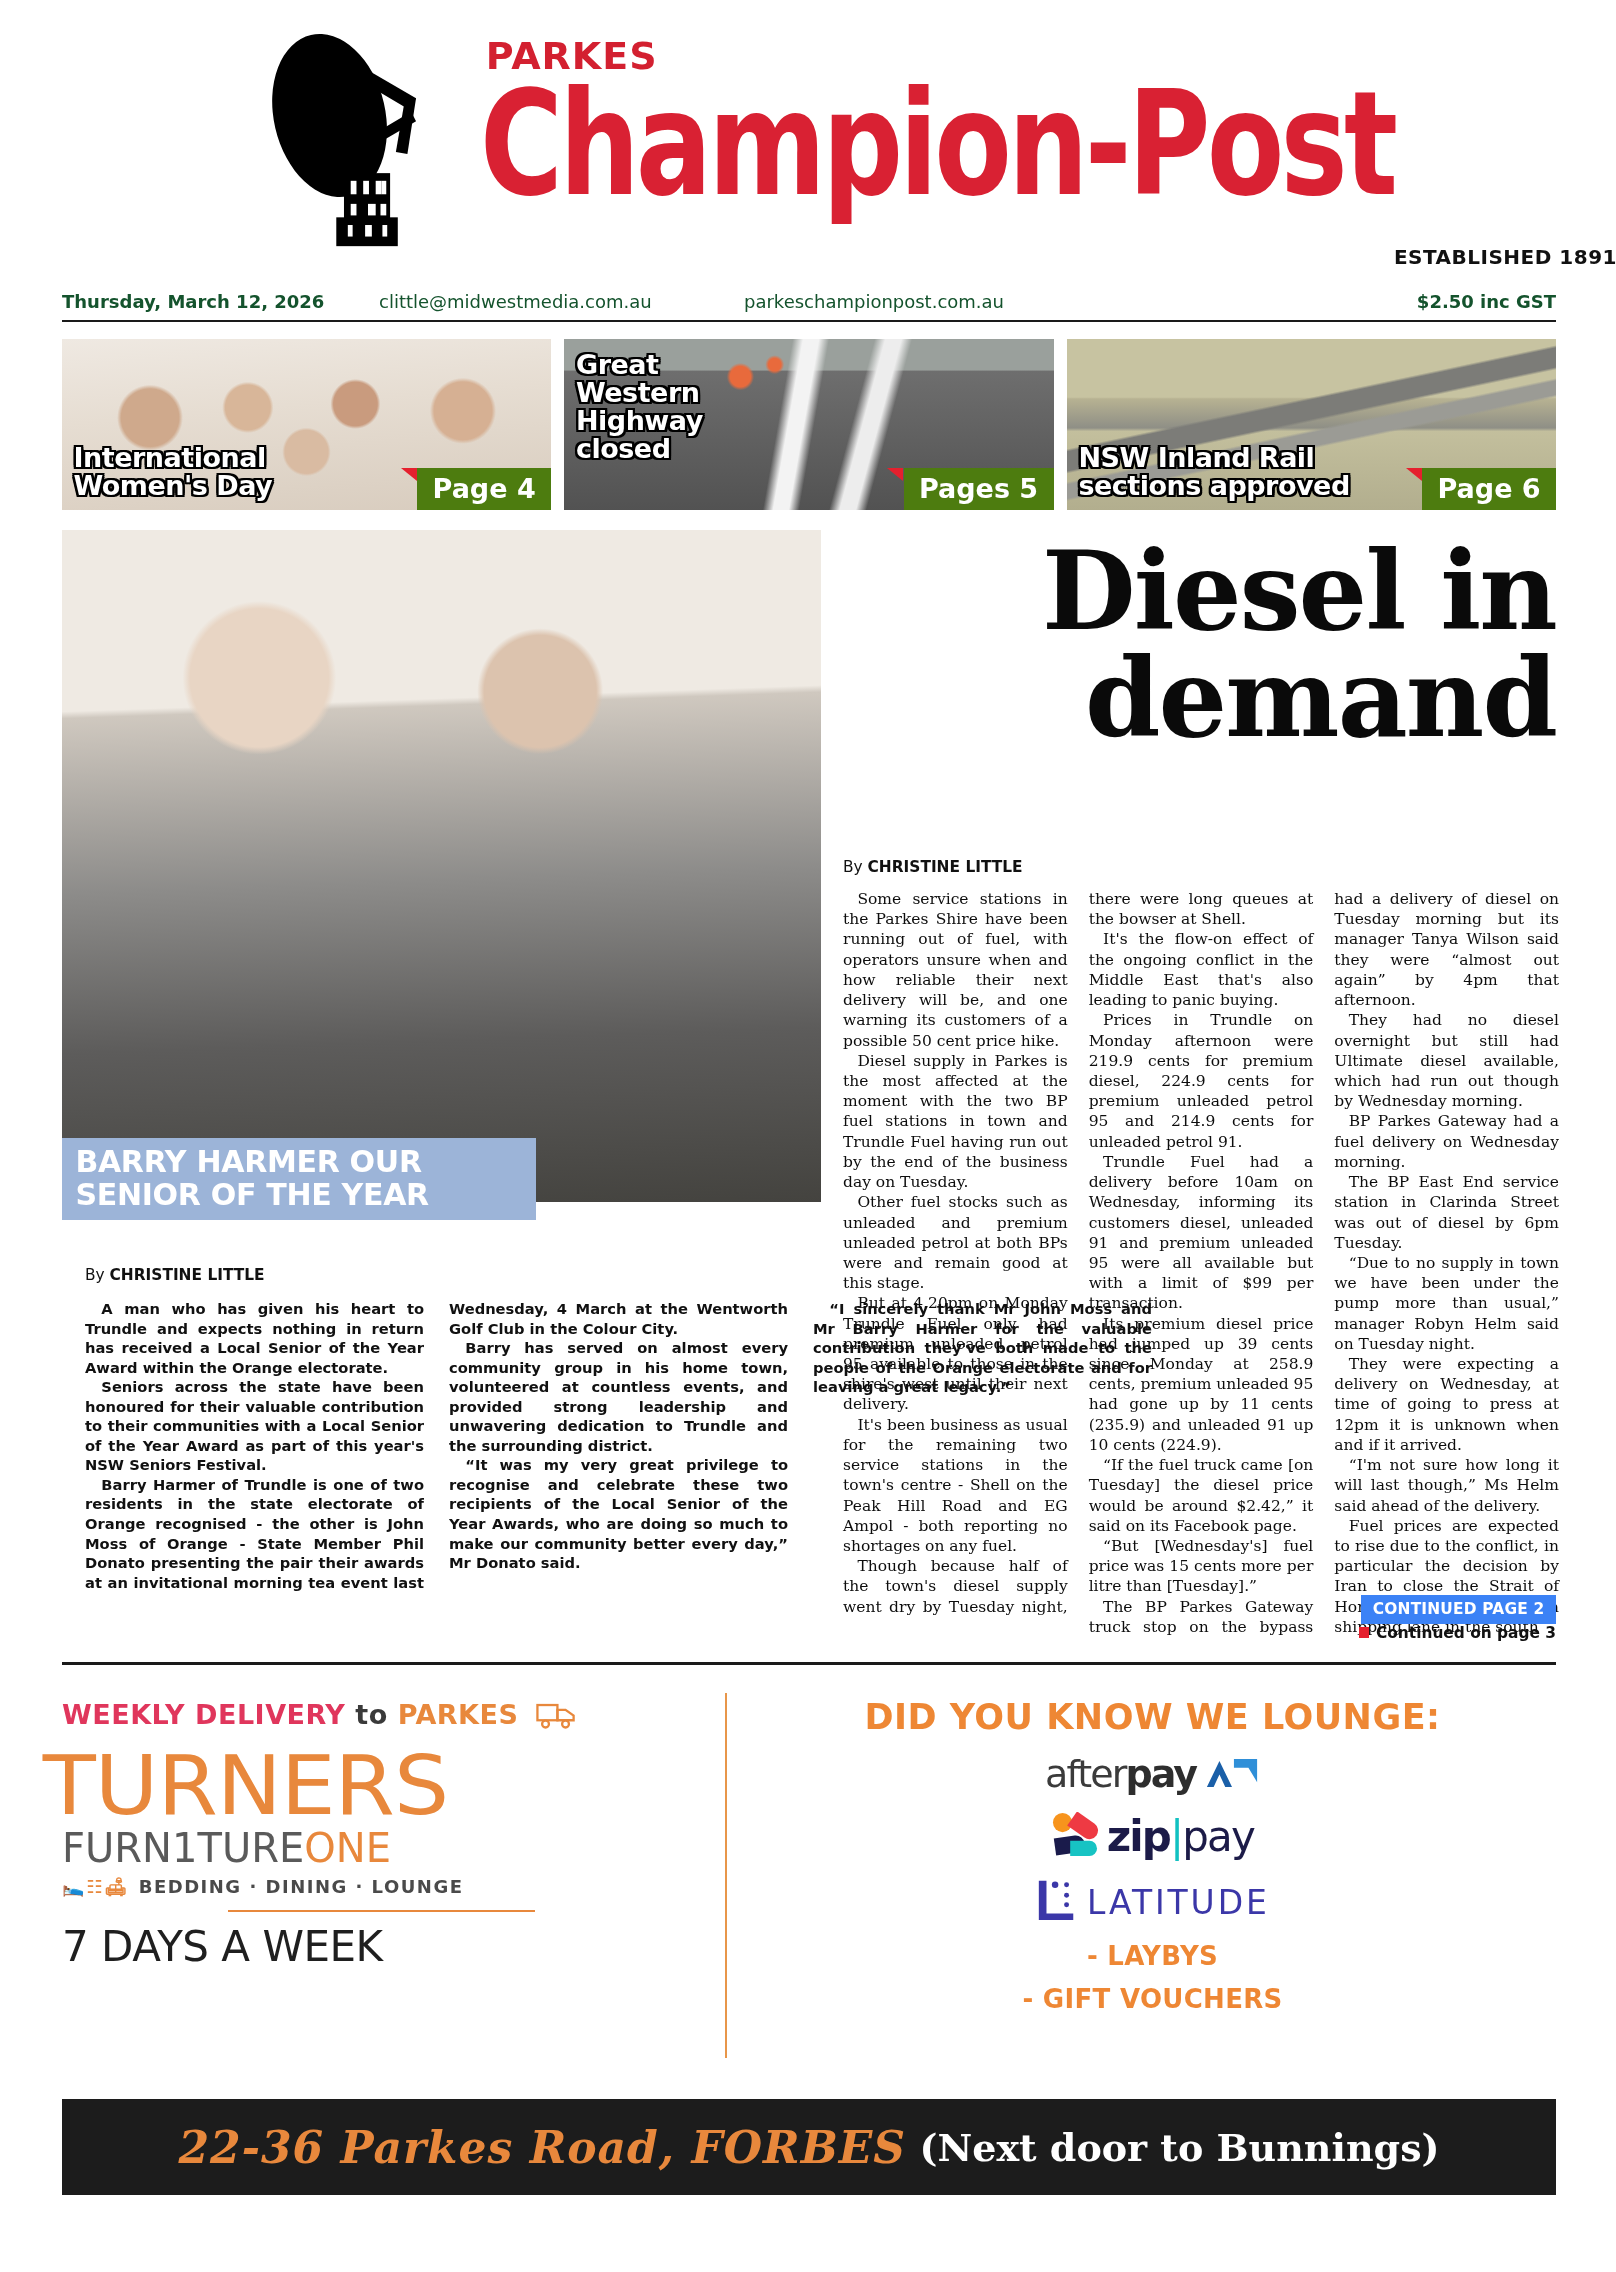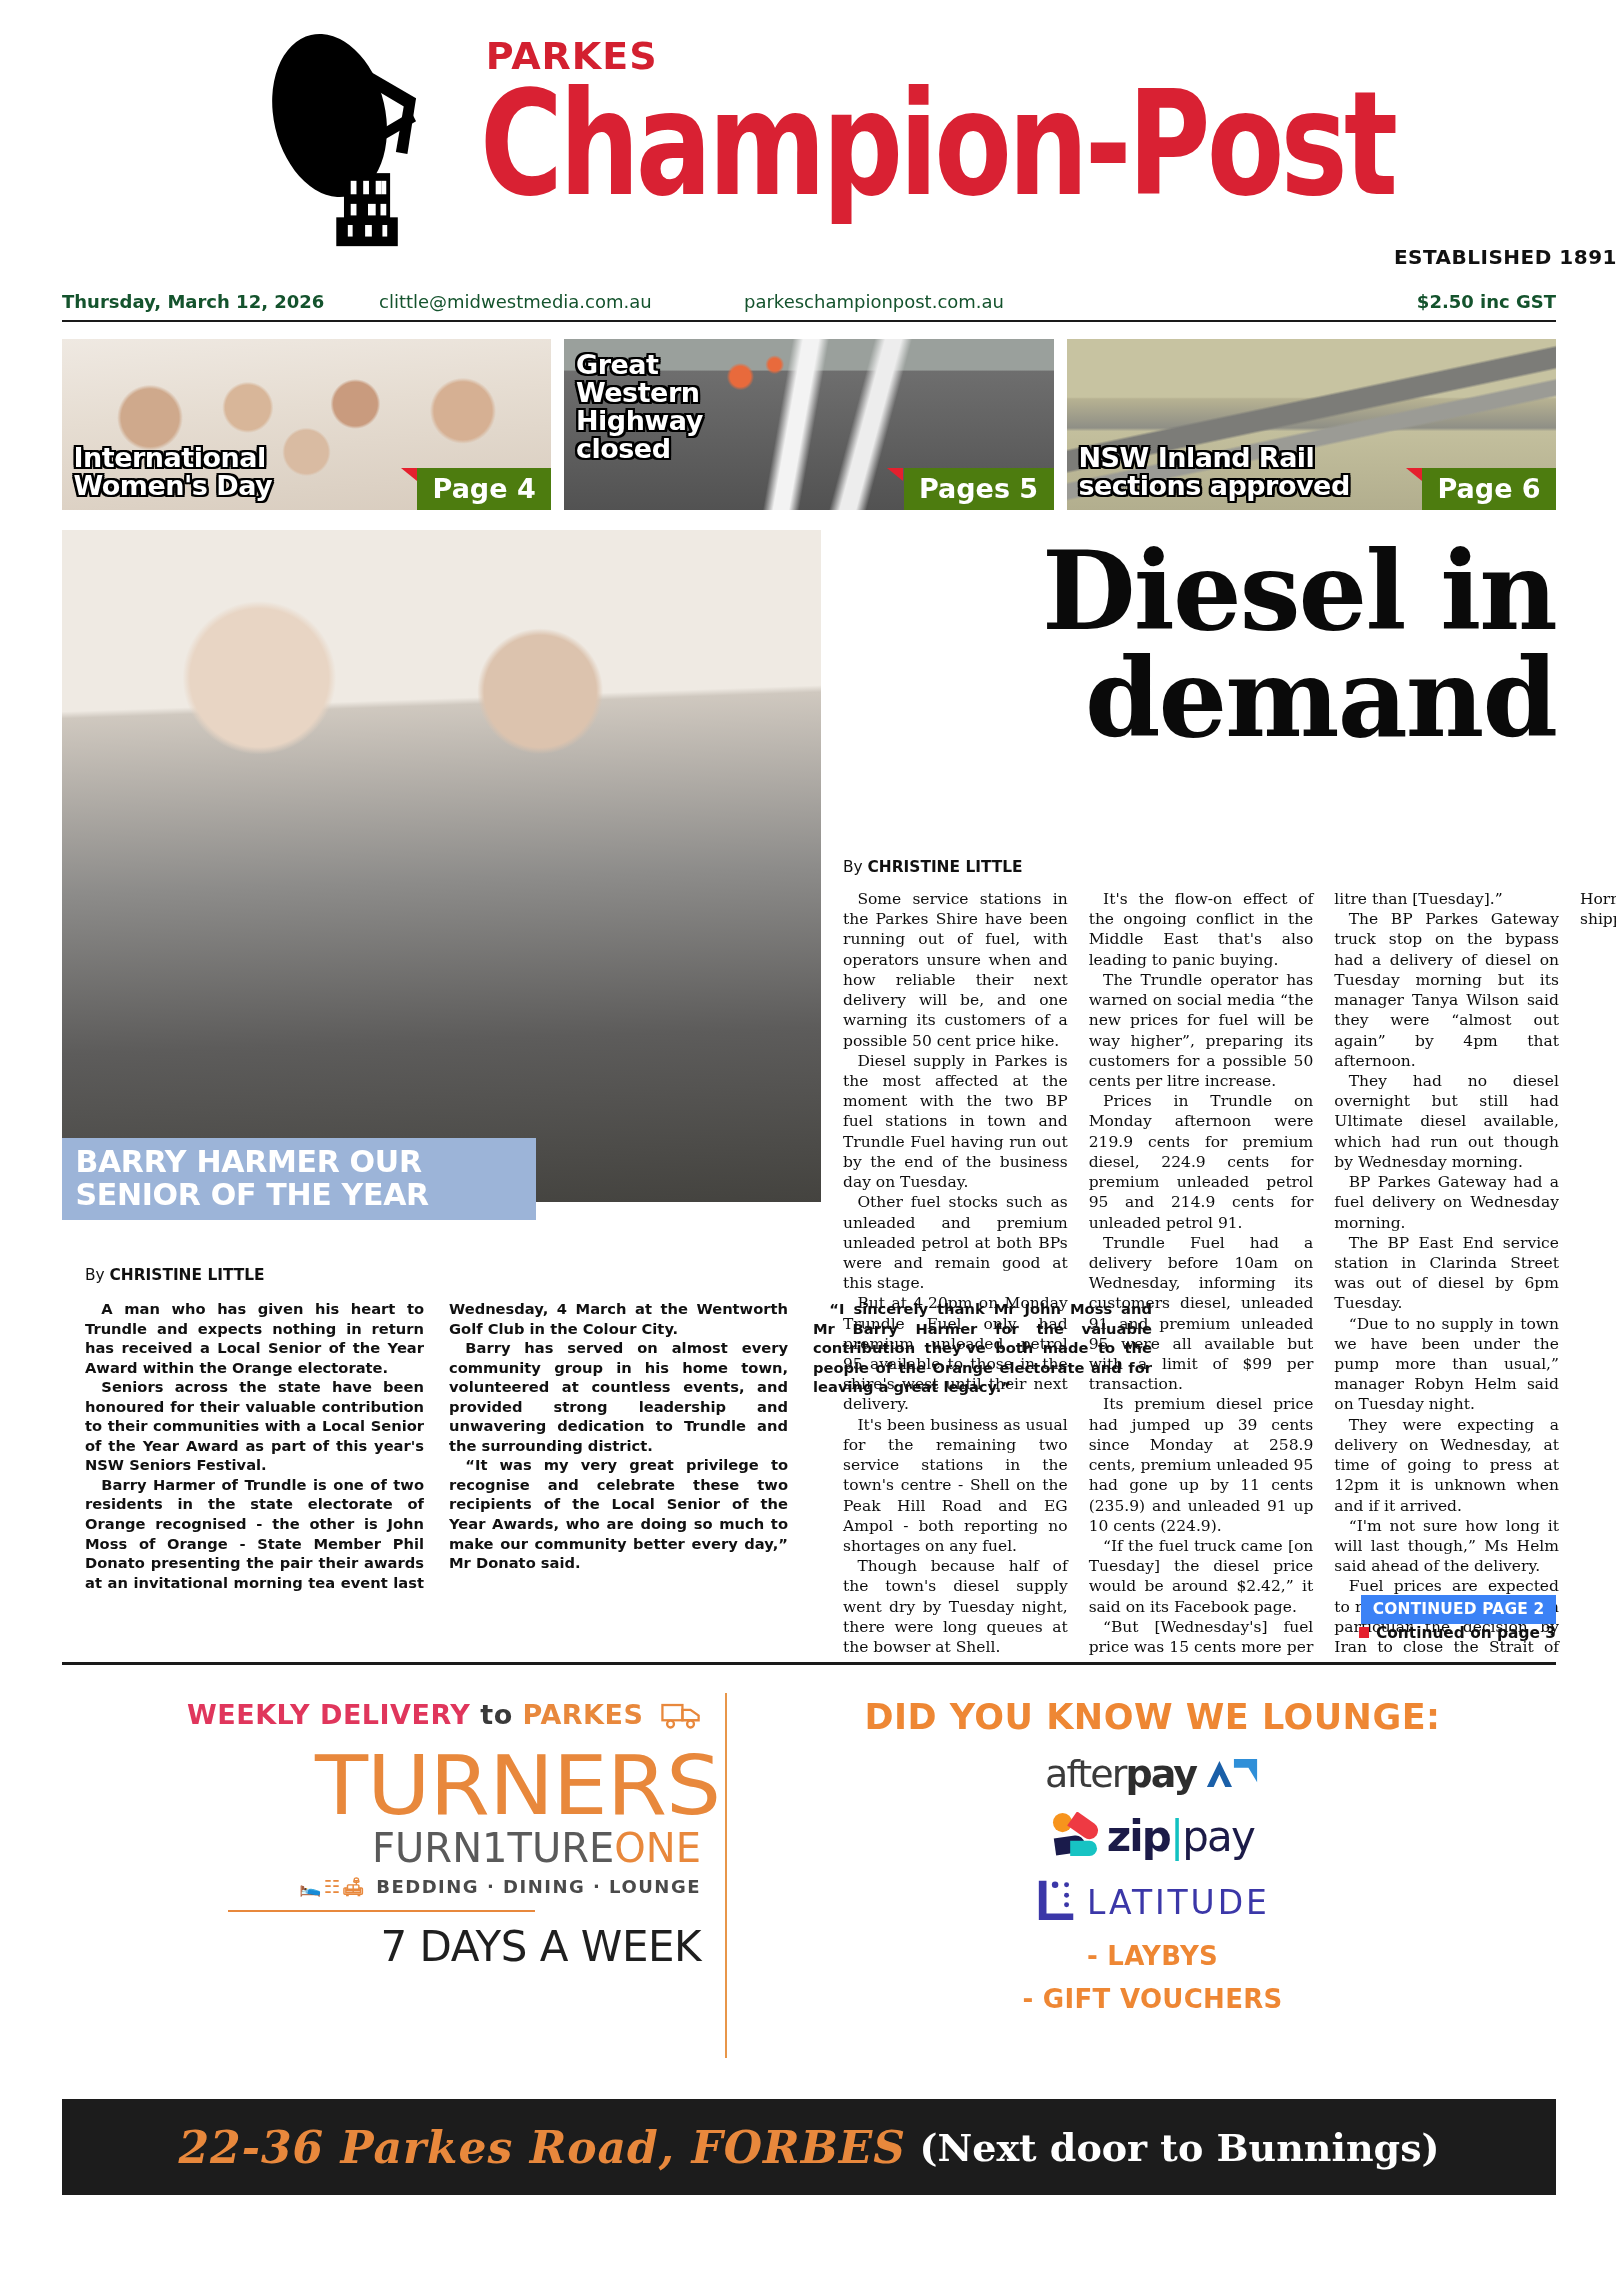--- a/index.html
+++ b/index.html
@@ -130,21 +130,21 @@
     position:absolute;right:61px;top:1624px;
     font-family:"DejaVu Sans",sans-serif;font-weight:bold;font-size:15.4px;color:#111;
   }
   .cont3 .sq{display:inline-block;width:10.6px;height:10.6px;background:#e5202e;margin-right:6.7px;}
 
   
   .rule-ad{position:absolute;left:62px;top:1662px;width:1494px;height:2.9px;background:#1a1a1a;}
 
   
   .advert{position:absolute;left:62px;top:1676px;width:1494px;height:403px;background:#fff;}
-  .ad-left{position:absolute;left:0;top:0;width:639px;height:403px;text-align:right;}
+  .ad-left{position:absolute;left:0;top:0;width:639px;height:403px;text-align:left;}
   .ad-divider{position:absolute;left:663px;top:17.3px;width:1.9px;height:365px;background:#e8964a;}
   .ad-right{position:absolute;left:687px;top:0;width:807px;height:403px;text-align:center;}
 
   .ad-weekly{
     margin-top:23px;font-family:"DejaVu Sans",sans-serif;font-weight:bold;
     font-size:27px;letter-spacing:0.5px;
   }
   .ad-weekly .red{color:#e0365c;}
   .ad-weekly .dark{color:#3a3a3a;}
   .ad-weekly .org{color:#e8883c;}
@@ -307,21 +307,20 @@
     <span class="by">By </span><span>CHRISTINE LITTLE</span>
   </div>
   <div class="main-cols" id="main-cols">
       <p>Some service stations in the Parkes Shire have been running out of fuel, with operators unsure when and how reliable their next delivery will be, and one warning its customers of a possible 50 cent price hike.</p>
       <p>Diesel supply in Parkes is the most affected at the moment with the two BP fuel stations in town and Trundle Fuel having run out by the end of the business day on Tuesday.</p>
       <p>Other fuel stocks such as unleaded and premium unleaded petrol at both BPs were and remain good at this stage.</p>
       <p>But at 4.20pm on Monday Trundle Fuel only had premium unleaded petrol 95 available to those in the shire's west until their next delivery.</p>
       <p>It's been business as usual for the remaining two service stations in the town's centre - Shell on the Peak Hill Road and EG Ampol - both reporting no shortages on any fuel.</p>
       <p>Though because half of the town's diesel supply went dry by Tuesday night, there were long queues at the bowser at Shell.</p>
       <p>It's the flow-on effect of the ongoing conflict in the Middle East that's also leading to panic buying.</p>
-      <p>The Trundle operator has warned on social media “the new prices for fuel will be way higher”, preparing its customers for a possible 50 cents per litre increase.</p>
       <p>Prices in Trundle on Monday afternoon were 219.9 cents for premium diesel, 224.9 cents for premium unleaded petrol 95 and 214.9 cents for unleaded petrol 91.</p>
       <p>Trundle Fuel had a delivery before 10am on Wednesday, informing its customers diesel, unleaded 91 and premium unleaded 95 were all available but with a limit of $99 per transaction.</p>
       <p>Its premium diesel price had jumped up 39 cents since Monday at 258.9 cents, premium unleaded 95 had gone up by 11 cents (235.9) and unleaded 91 up 10 cents (224.9).</p>
       <p>“If the fuel truck came [on Tuesday] the diesel price would be around $2.42,” it said on its Facebook page.</p>
       <p>“But [Wednesday's] fuel price was 15 cents more per litre than [Tuesday].”</p>
       <p>The BP Parkes Gateway truck stop on the bypass had a delivery of diesel on Tuesday morning but its manager Tanya Wilson said they were “almost out again” by 4pm that afternoon.</p>
       <p>They had no diesel overnight but still had Ultimate diesel available, which had run out though by Wednesday morning.</p>
       <p>BP Parkes Gateway had a fuel delivery on Wednesday morning.</p>
       <p>The BP East End service station in Clarinda Street was out of diesel by 6pm Tuesday.</p>
       <p>“Due to no supply in town we have been under the pump more than usual,” manager Robyn Helm said on Tuesday night.</p>

